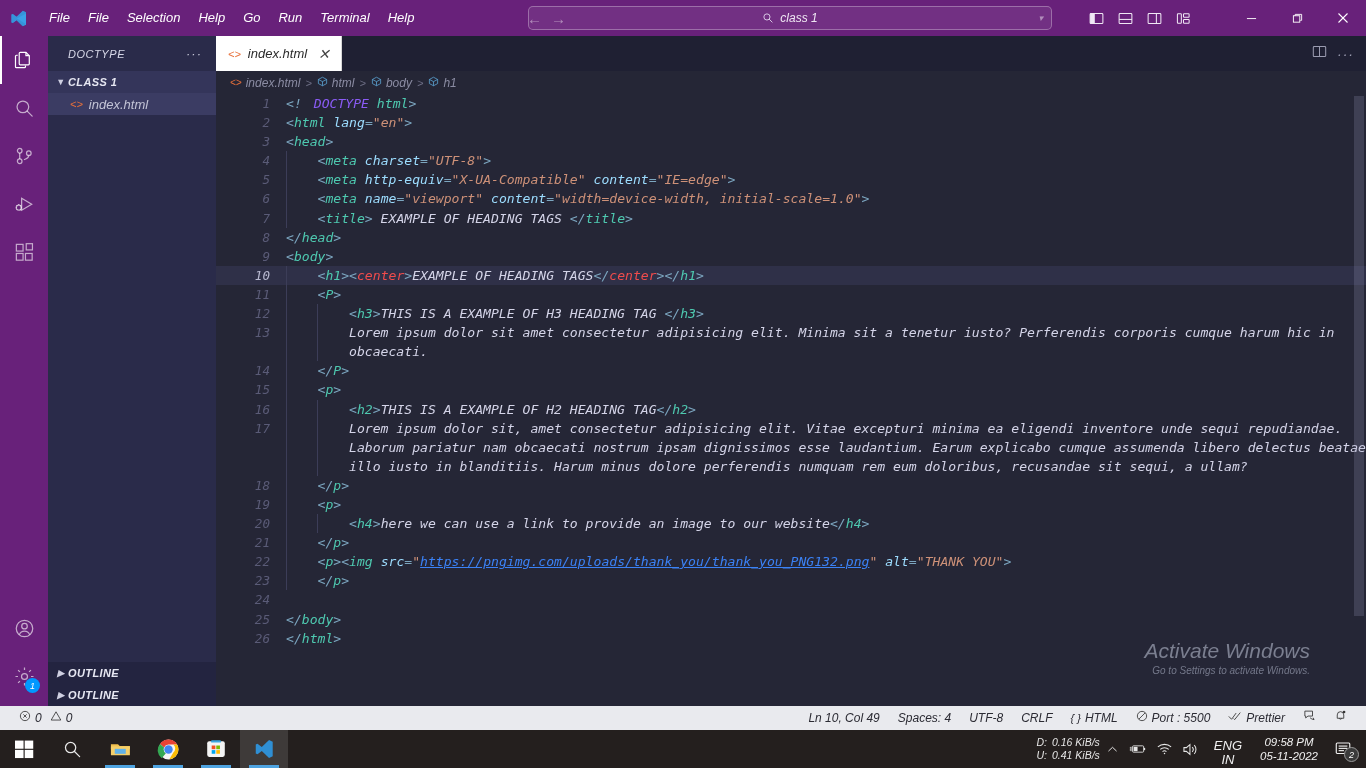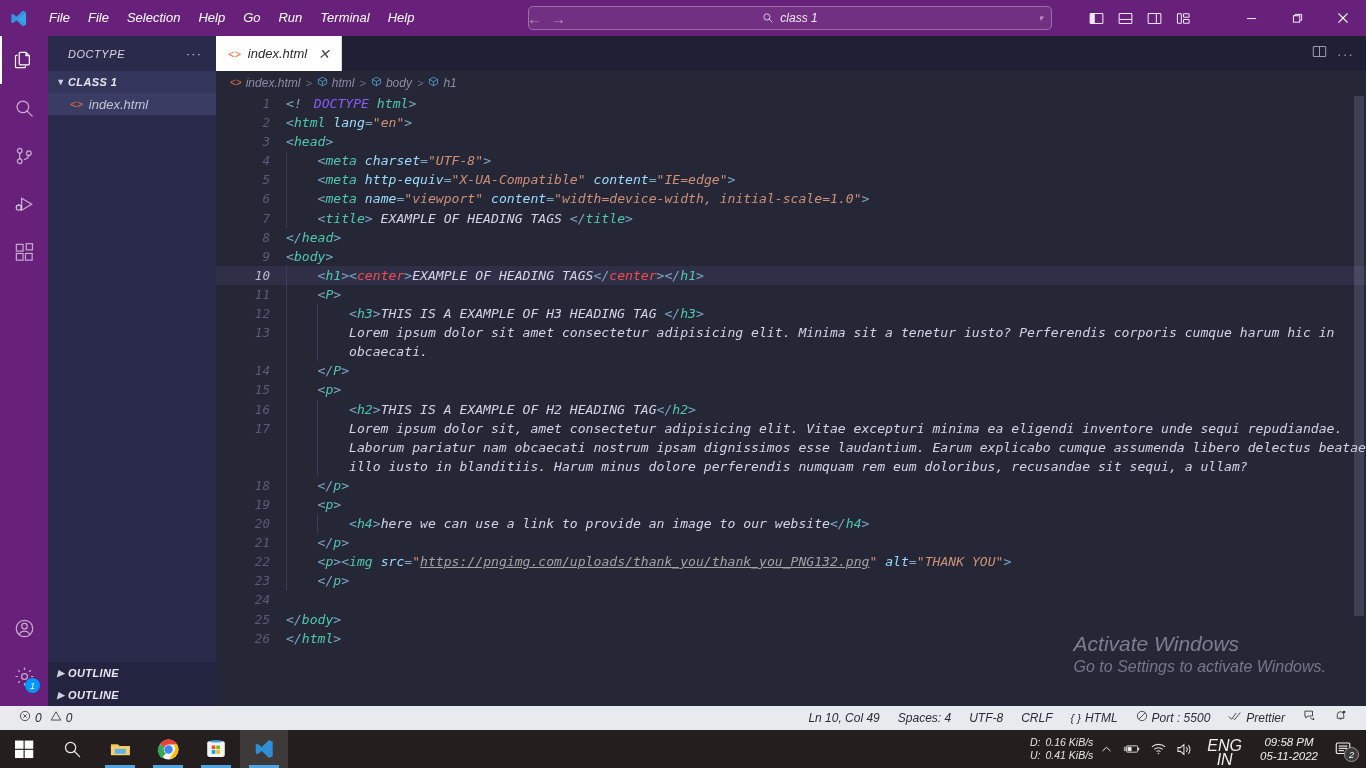--- a/index.html
+++ b/index.html
@@ -138,28 +138,28 @@
   }
 
   
   .t  { color:#4ec9b0; }   
   .br { color:#7ca6c0; }   
   .a  { color:#9cdcfe; }   
   .s  { color:#ce9178; }   
   .txt{ color:#d4d4e8; }   
   .dep{ color:#f14c4c; }   
   .dt { color:#8b5cf6;padding-left:12px; }   
-  .lnk{ color:#a3a3a3; text-decoration: underline; margin-top: 20px; }
+  .lnk{ color:#3b82f6; text-decoration: underline; margin-top: 20px; }
 
   .watermark {
-    position:absolute; right: 40px; bottom: 30px; text-align:left; color:#6c7080;
+    position:absolute; right: 56px; bottom: 30px; text-align:right; color:#6c7080;
     pointer-events:none;
   }
   .wm1 { font-size: 21px; color:#7b7f90; }
-  .wm2 { font-size: 16px; color:#74788a; margin-top:2px; }
+  .wm2 { font-size: 10px; color:#74788a; margin-top:2px; }
 
   .scrollbar-v {
     position:absolute; right: 0; top: 0; width: 14px; height: 612px; background: transparent;
   }
   .scrollbar-v .thumb {
     position:absolute; right:2px; top: 2px; width: 10px; height: 520px;
     background: rgba(160,160,190,0.22); border-radius:0;
   }
 
   
@@ -181,21 +181,21 @@
   .tb-btn { width: 48px; height: 38px; display:flex; align-items:center; justify-content:center; position:relative; }
   .tb-btn.running::after {
     content:""; position:absolute; bottom:0; left: 9px; width: 30px; height:3px; background:#4ea3e0;
   }
   .tb-btn.active { background: rgba(255,255,255,0.12); }
   .tray { margin-left:auto; display:flex; align-items:center; color:#e8e8e8; padding-right: 6px; }
   .net { font-size: 10.5px; line-height: 13px; text-align:right; display:flex; gap:5px; }
   .net .lbls { color:#e6e6e6; }
   .net .vals { color:#e6e6e6; }
   .tray-ico { width: 26px; height: 38px; display:flex; align-items:center; justify-content:center; color:#e9e9e9; }
-  .lang { font-size: 16px; line-height: 14px; text-align:center; padding: 0 10px; color:#f0f0f0;margin-top:8px; }
+  .lang { font-size: 13px; line-height: 14px; text-align:center; padding: 0 10px; color:#f0f0f0;margin-top:8px; }
   .clock { font-size: 11.5px; line-height: 14px; text-align:center; padding: 0 8px; color:#f0f0f0; }
   .notif { width: 34px; height:38px; display:flex; align-items:center; justify-content:center; position:relative; color:#fff;}
   .notif .nbadge {
     position:absolute; right: 1px; bottom: 6px; width: 15px; height:15px; border-radius:50%;
     background:#3b3b3b; border:1px solid #9a9a9a; color:#fff; font-size:9px;
     display:flex; align-items:center; justify-content:center;
   }
 </style>
 </head>
 <body>

